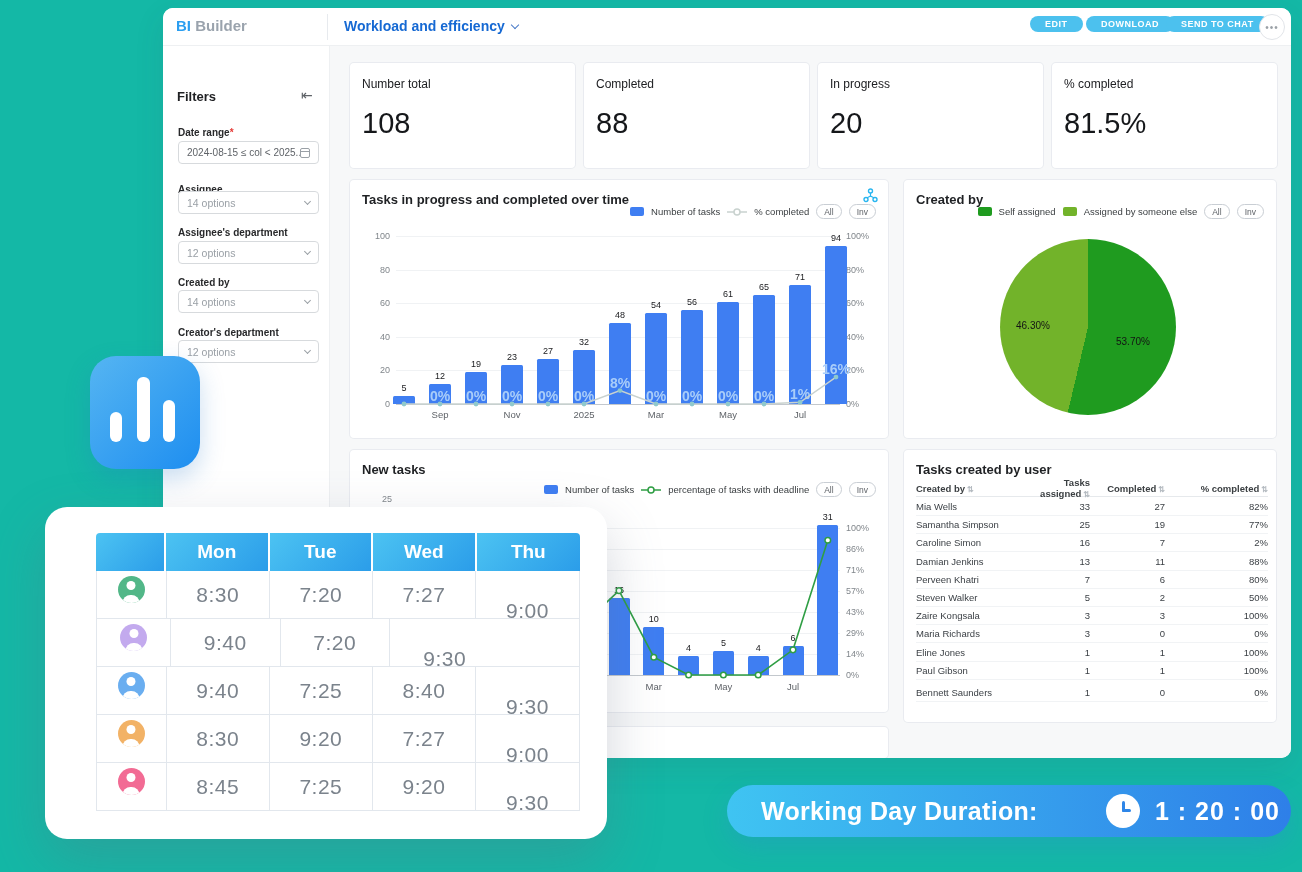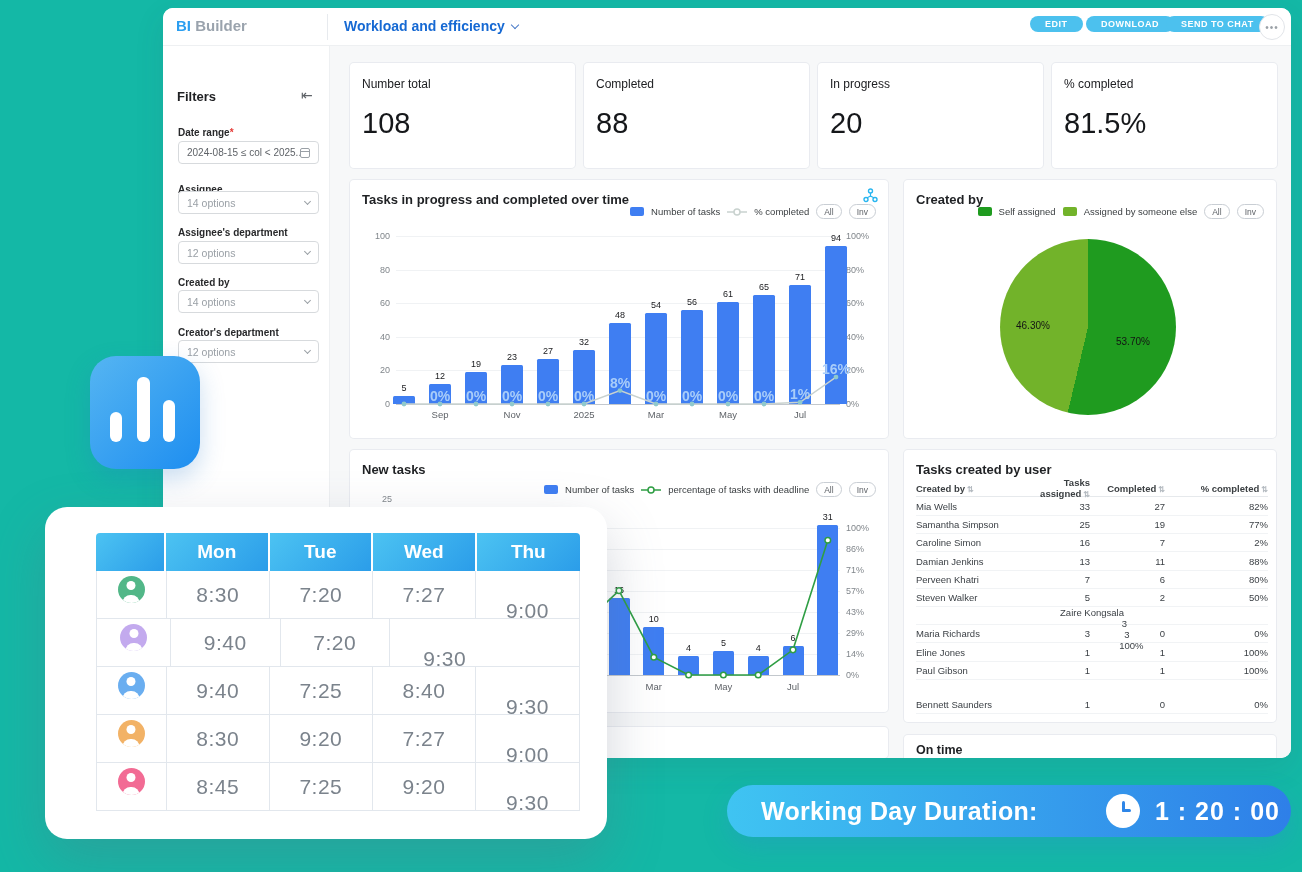--- a/index.html
+++ b/index.html
@@ -397,21 +397,21 @@
             <span class="ut-c1">7</span>
             <span class="ut-c2">6</span>
             <span class="ut-c3">80%</span>
           </div>
           <div class="ut-row" style="top: 139px;">
             <span class="ut-c0">Steven Walker</span>
             <span class="ut-c1">5</span>
             <span class="ut-c2">2</span>
             <span class="ut-c3">50%</span>
           </div>
-          <div class="ut-row" style="top: 157.2px; flex-direction: column;">
+          <div class="ut-row" style="top: 157.2px;">
             <span class="ut-c0">Zaire Kongsala</span>
             <span class="ut-c1">3</span>
             <span class="ut-c2">3</span>
             <span class="ut-c3">100%</span>
           </div>
           <div class="ut-row" style="top: 175.4px;">
             <span class="ut-c0">Maria Richards</span>
             <span class="ut-c1">3</span>
             <span class="ut-c2">0</span>
             <span class="ut-c3">0%</span>
@@ -421,32 +421,29 @@
             <span class="ut-c1">1</span>
             <span class="ut-c2">1</span>
             <span class="ut-c3">100%</span>
           </div>
           <div class="ut-row" style="top: 211.8px;">
             <span class="ut-c0">Paul Gibson</span>
             <span class="ut-c1">1</span>
             <span class="ut-c2">1</span>
             <span class="ut-c3">100%</span>
           </div>
-          <div class="ut-row" style="top: 246px;">
+          <div class="ut-row" style="top: 234px;">
             <span class="ut-c0">Bennett Saunders</span>
             <span class="ut-c1">1</span>
             <span class="ut-c2">0</span>
             <span class="ut-c3">0%</span>
           </div>
         </div>
     </div>
 
-    <div class="card" style="left:741px;top:727px;width:372px;height:30px">
-      <div class="card-title" style="top:8px;font-size:12.5px">On time</div>
-    </div>
   </div>
 
   <div id="appicon">
     <div class="b" style="left:20px;top:56px;width:12px;height:30px"></div>
     <div class="b" style="left:47px;top:21px;width:13px;height:65px"></div>
     <div class="b" style="left:73px;top:44px;width:12px;height:42px"></div>
   </div>
 
   <div id="overlay">
     <div id="ts">

